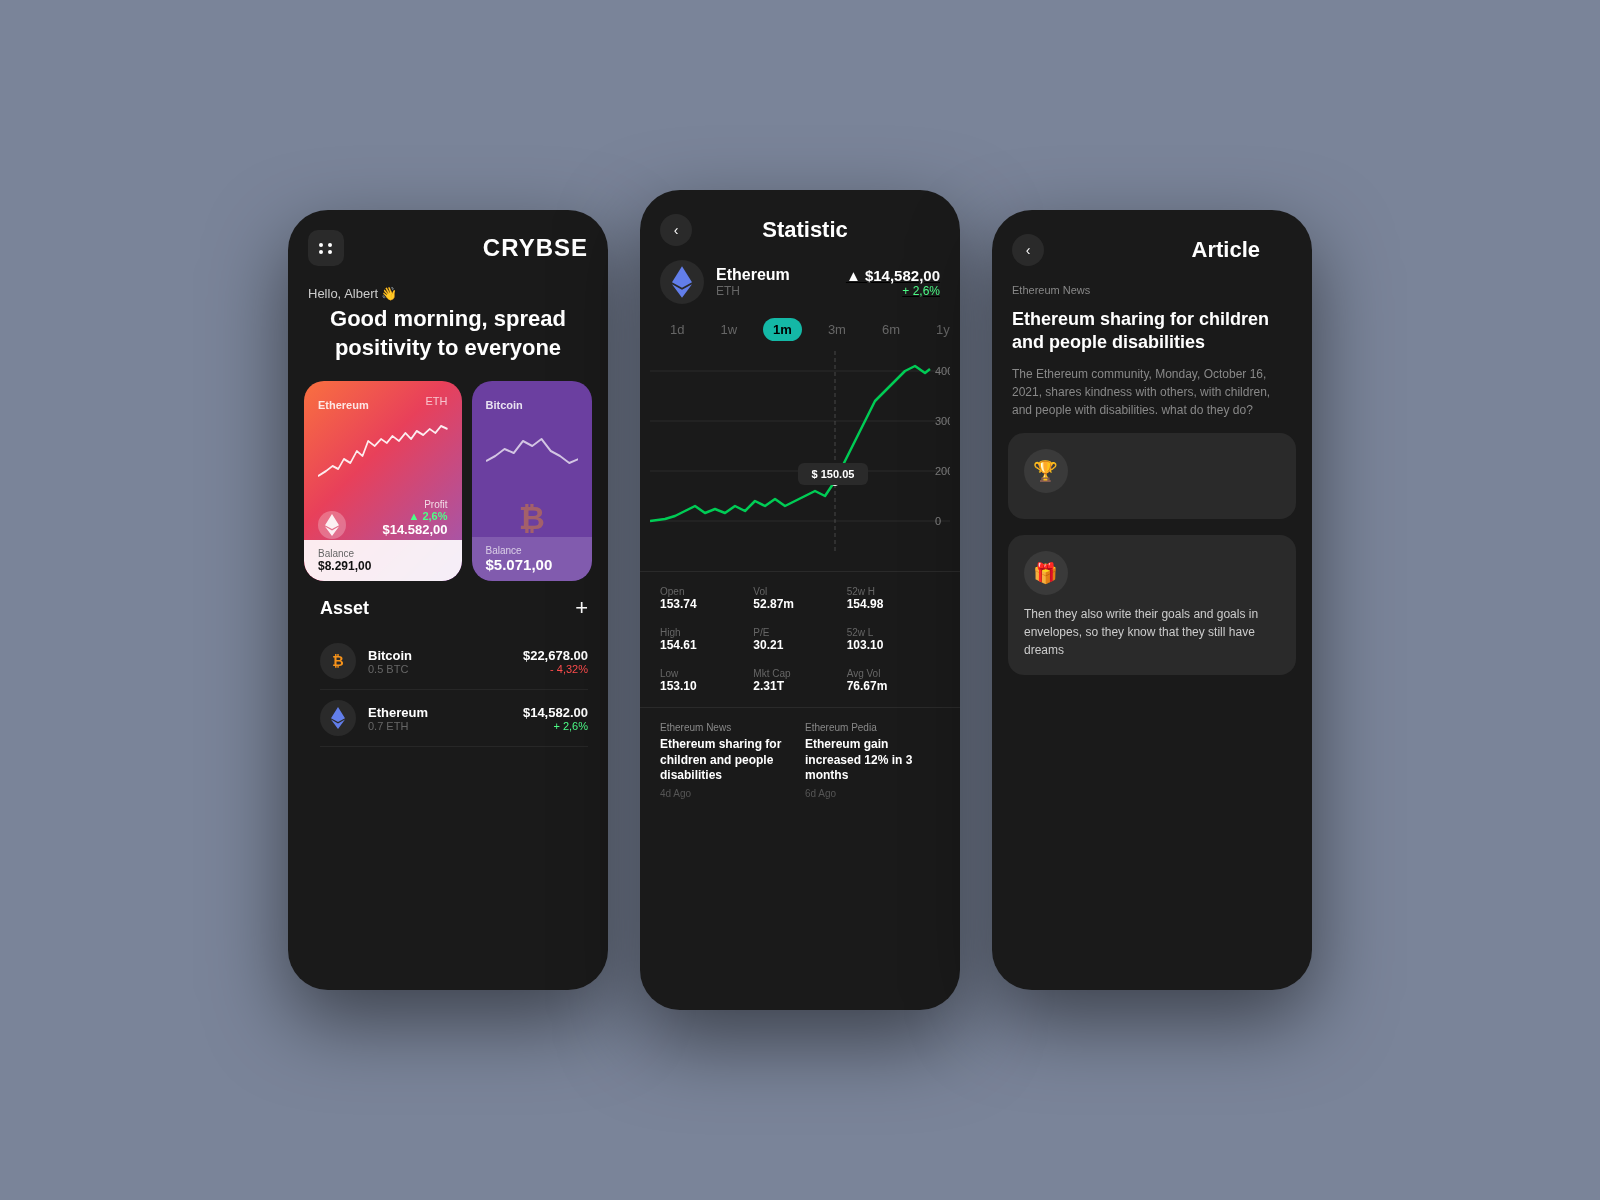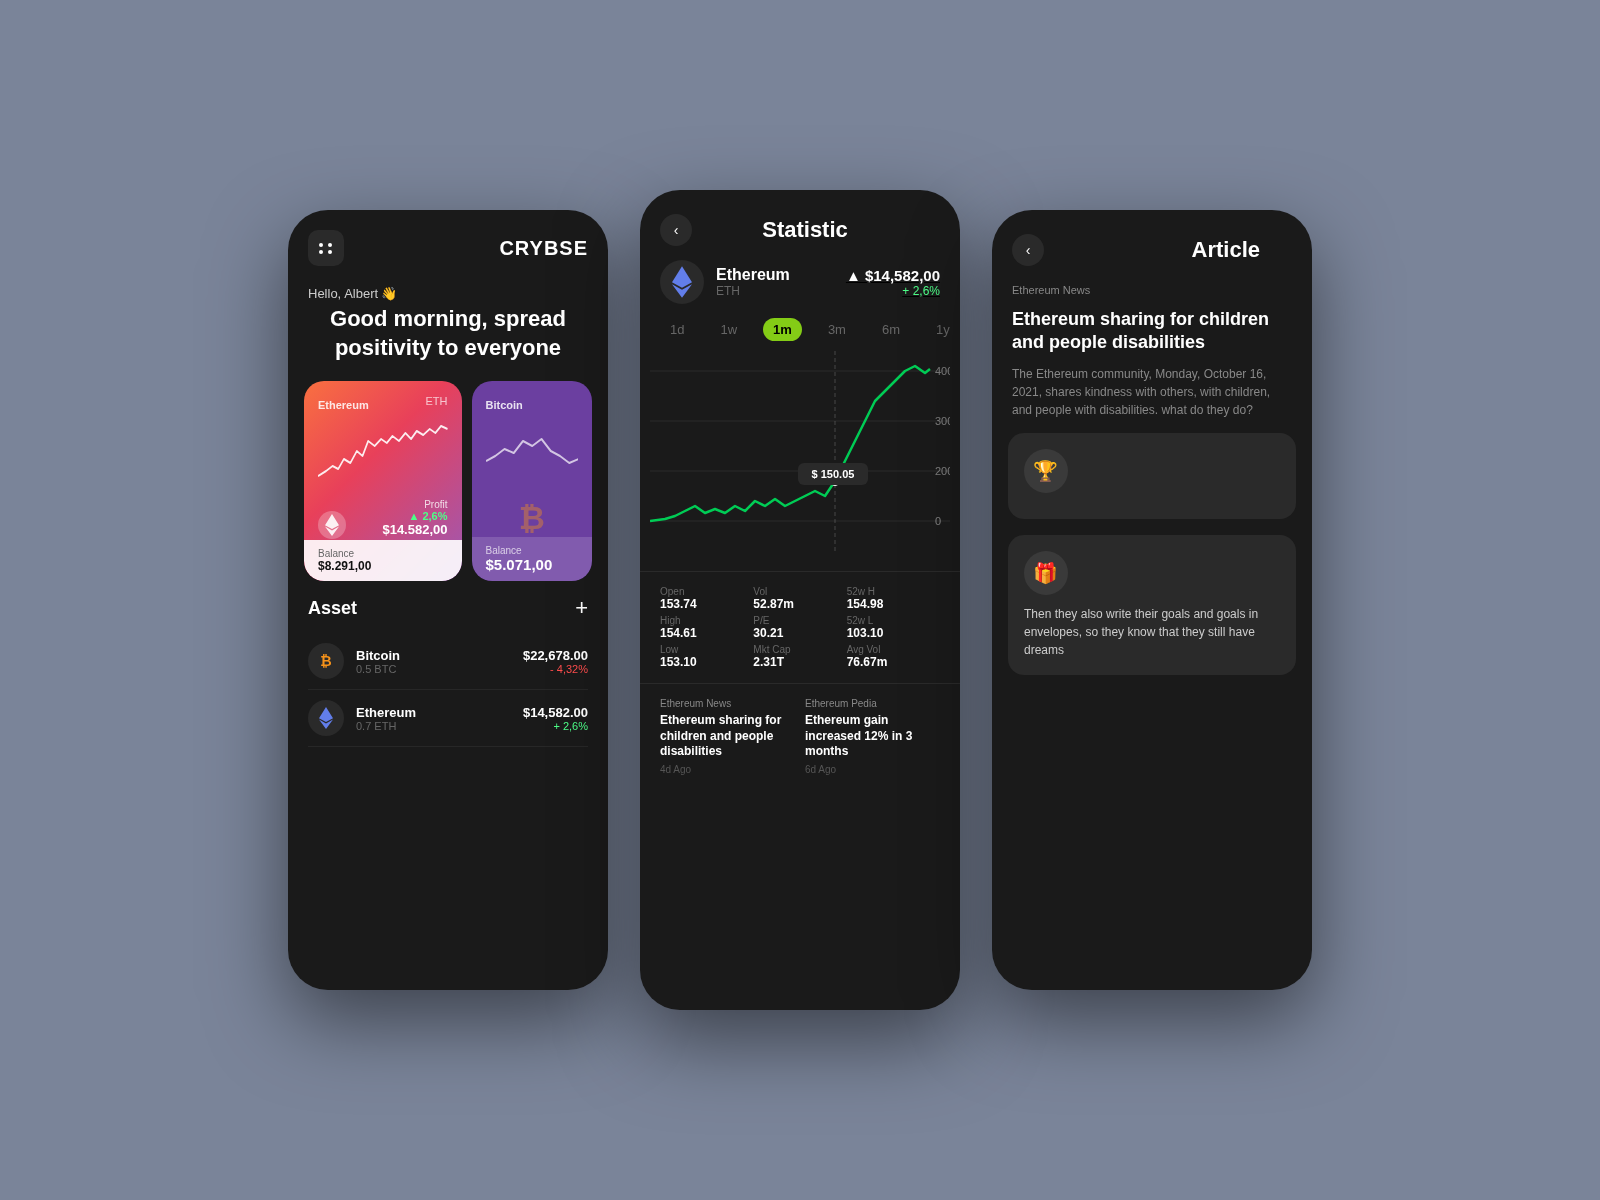--- a/index.html
+++ b/index.html
@@ -44,21 +44,21 @@
       justify-content: center;
       cursor: pointer;
     }
     .dots-grid {
       display: grid;
       grid-template-columns: 1fr 1fr;
       gap: 3px;
       width: 14px;
     }
     .dot { width: 4px; height: 4px; background: #fff; border-radius: 50%; }
-    .p1-logo { font-size: 20px; font-weight: 800; color: #fff; letter-spacing: 1px; }
+    .p1-logo { font-size: 24px; font-weight: 800; color: #fff; letter-spacing: 1px; }
     .p1-greeting {
       padding: 10px 20px 5px;
     }
     .greeting-hello { font-size: 13px; color: #ccc; margin-bottom: 4px; }
     .greeting-main { font-size: 22px; font-weight: 700; color: #fff; line-height: 1.3; text-align: center; }
     .cards-row {
       display: flex;
       gap: 10px;
       padding: 14px 16px;
     }
@@ -100,21 +100,21 @@
     }
     .eth-balance-section {
       background: rgba(255,255,255,0.9);
       color: #333;
     }
     .balance-label { font-size: 10px; color: #666; }
     .balance-val { font-size: 12px; font-weight: 700; color: #111; }
     .btc-balance-label { font-size: 10px; color: rgba(255,255,255,0.7); }
     .btc-balance-val { font-size: 15px; font-weight: 700; color: #fff; }
 
-    .asset-section { padding: 0 20px; }
+    .asset-section { padding: 0 20px; margin-left: 12px; }
     .asset-header {
       display: flex;
       align-items: center;
       justify-content: space-between;
       margin-bottom: 12px;
     }
     .asset-title { font-size: 18px; font-weight: 700; color: #fff; }
     .asset-add { font-size: 22px; color: #fff; cursor: pointer; font-weight: 300; }
     .asset-item {
       display: flex;
@@ -188,37 +188,37 @@
       gap: 16px;
       margin-bottom: 10px;
     }
     .time-tab {
       font-size: 13px;
       color: #666;
       cursor: pointer;
       padding: 4px 10px;
     }
     .time-tab-active {
-      background: #84cc16;
+      background: #14b8a6;
       color: #000;
       border-radius: 20px;
       font-weight: 700;
     }
 
     .chart-area {
       padding: 0 10px;
       position: relative;
       height: 220px;
     }
     .chart-svg { width: 100%; height: 220px; }
 
     .stats-grid {
       display: grid;
       grid-template-columns: 1fr 1fr 1fr;
-      gap: 4px 0;
+      gap: 16px 0;
       padding: 14px 20px;
       border-top: 1px solid rgba(255,255,255,0.07);
     }
     .stat-item { }
     .stat-label { font-size: 10px; color: #666; }
     .stat-val { font-size: 12px; color: #fff; font-weight: 600; }
 
     .news-row {
       display: flex;
       gap: 10px;

